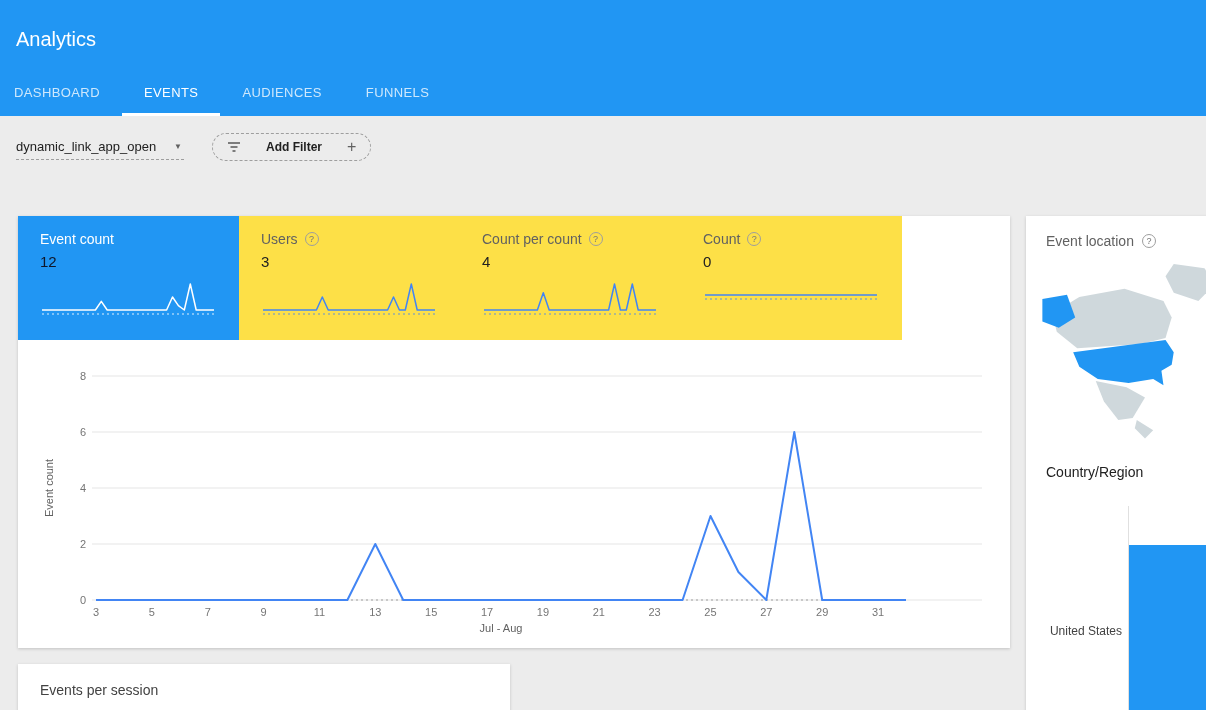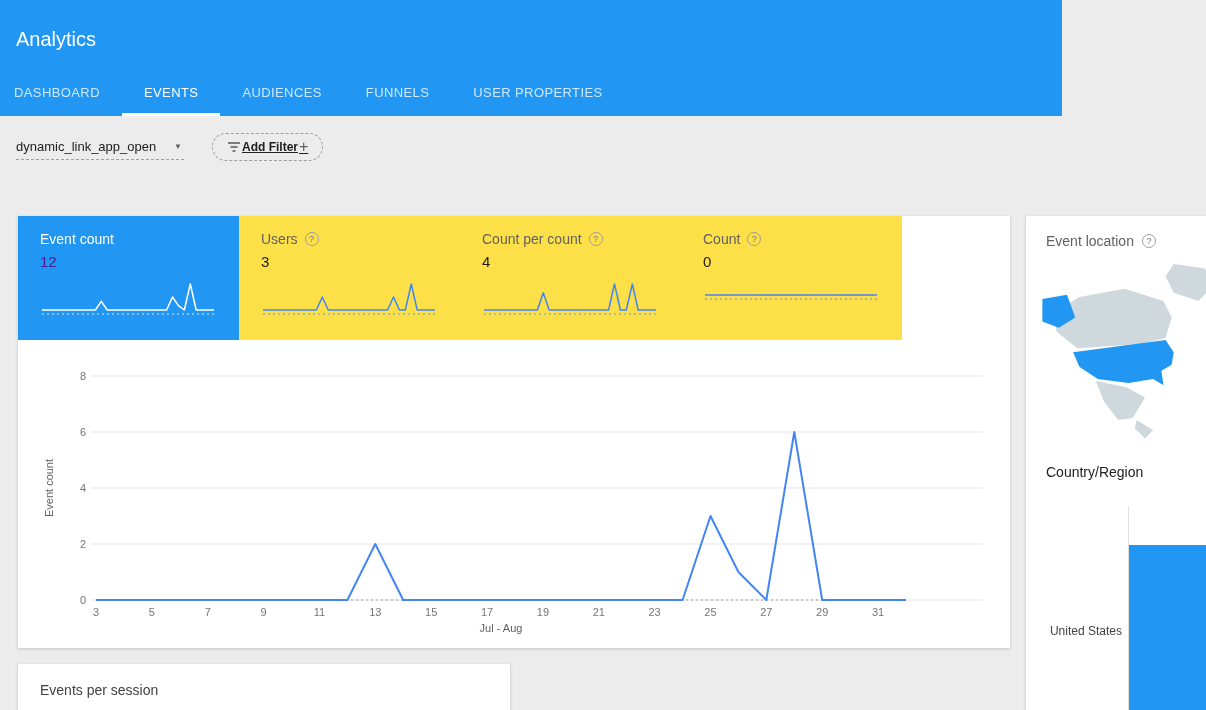--- a/index.html
+++ b/index.html
@@ -1,51 +1,51 @@
 <!DOCTYPE html>
 <html><head>
 <meta charset="utf-8">
 <style>
   * { margin:0; padding:0; box-sizing:border-box; }
   html,body { width:1206px; height:710px; overflow:hidden; background:#ececec;
               font-family:"Liberation Sans", sans-serif; position:relative; }
   svg text { font-family:"Liberation Sans", sans-serif; }
 
   
-  .header { position:absolute; left:0; top:0; width:1062px; height:116px; background:#2196F3; }
+  .header { position:absolute; left:0; top:0; width:1206px; height:116px; background:#2196F3; }
   .app-title { position:absolute; left:16px; top:28px; color:#fff; font-size:20px; font-weight:400; }
   .tabs { position:absolute; left:-8px; bottom:0; display:flex; }
   .tab { padding:0 22px 13px; color:rgba(255,255,255,0.78); font-size:13px; font-weight:500;
          letter-spacing:0.4px; cursor:pointer; border-bottom:3px solid transparent; white-space:nowrap; }
   .tab.active { color:#fff; border-bottom-color:#fff; }
 
   
   .event-dropdown { position:absolute; left:16px; top:134px; width:168px; height:26px;
     border-bottom:1px dashed #9e9e9e; font-size:13px; color:#212121; display:flex;
     align-items:center; justify-content:space-between; cursor:pointer;text-align:right; }
   .dropdown-arrow { color:#616161; font-size:8px; padding-right:2px; }
   .add-filter { position:absolute; left:212px; top:133px; height:28px; border:1px dashed #9e9e9e;
-    border-radius:14px; display:flex; align-items:center; gap:1px; padding:0 14px;
-    color:#212121; font-size:12px; font-weight:700; cursor:pointer;text-decoration:underline; }
+    border-radius:14px; display:flex; align-items:center; gap:25px; padding:0 14px;
+    color:#212121; font-size:12px; font-weight:700; cursor:pointer; }
   .add-filter .plus { color:#616161; font-size:16px; font-weight:400; }
 
   
   .card { position:absolute; background:#fff; box-shadow:0 1px 3px rgba(0,0,0,0.18); }
   .main-card { left:18px; top:216px; width:992px; height:432px; }
   .location-card { left:1026px; top:216px; width:240px; height:500px; }
   .bottom-card { left:18px; top:664px; width:492px; height:60px; }
 
   
   .tiles { display:flex; height:124px; }
   .tile { width:221px; height:124px; padding:15px 0 0 22px; cursor:pointer; background:#fde047; }
   .tile.active { background:#2196F3; }
   .tile-label { font-size:14px; color:#616161; display:flex; align-items:center; gap:7px; }
   .tile.active .tile-label { color:#fff; }
   .tile-value { font-size:15px; color:#212121; margin-top:6px; }
-  .tile.active .tile-value { color:#4c1d95; }
+  .tile.active .tile-value { color:#0f172a; }
   .help { width:14px; height:14px; border:1px solid #9e9e9e; border-radius:50%; color:#757575;
           font-size:9px; display:inline-flex; align-items:center; justify-content:center; cursor:pointer; }
   .spark { margin-top:8px; display:block; }
 
   
   .main-chart-svg { position:absolute; left:44px; top:140px; }
   .y-axis-label { position:absolute; left:-33px; top:265px; width:130px; height:14px; text-align:center;
     font-size:11px; color:#616161; transform:rotate(-90deg); }
 
   
@@ -62,21 +62,20 @@
 </head>
 <body>
 
 <div class="header">
   <div class="app-title">Analytics</div>
   <div class="tabs">
     <div class="tab">DASHBOARD</div>
     <div class="tab active">EVENTS</div>
     <div class="tab">AUDIENCES</div>
     <div class="tab">FUNNELS</div>
-    <div class="tab">USER PROPERTIES</div>
   </div>
 </div>
 
 <div class="event-dropdown">
   <span>dynamic_link_app_open</span>
   <span class="dropdown-arrow">▼</span>
 </div>
 <div class="add-filter">
   <span style="display:inline-flex;">
     <svg width="14" height="12" viewBox="0 0 14 12">

